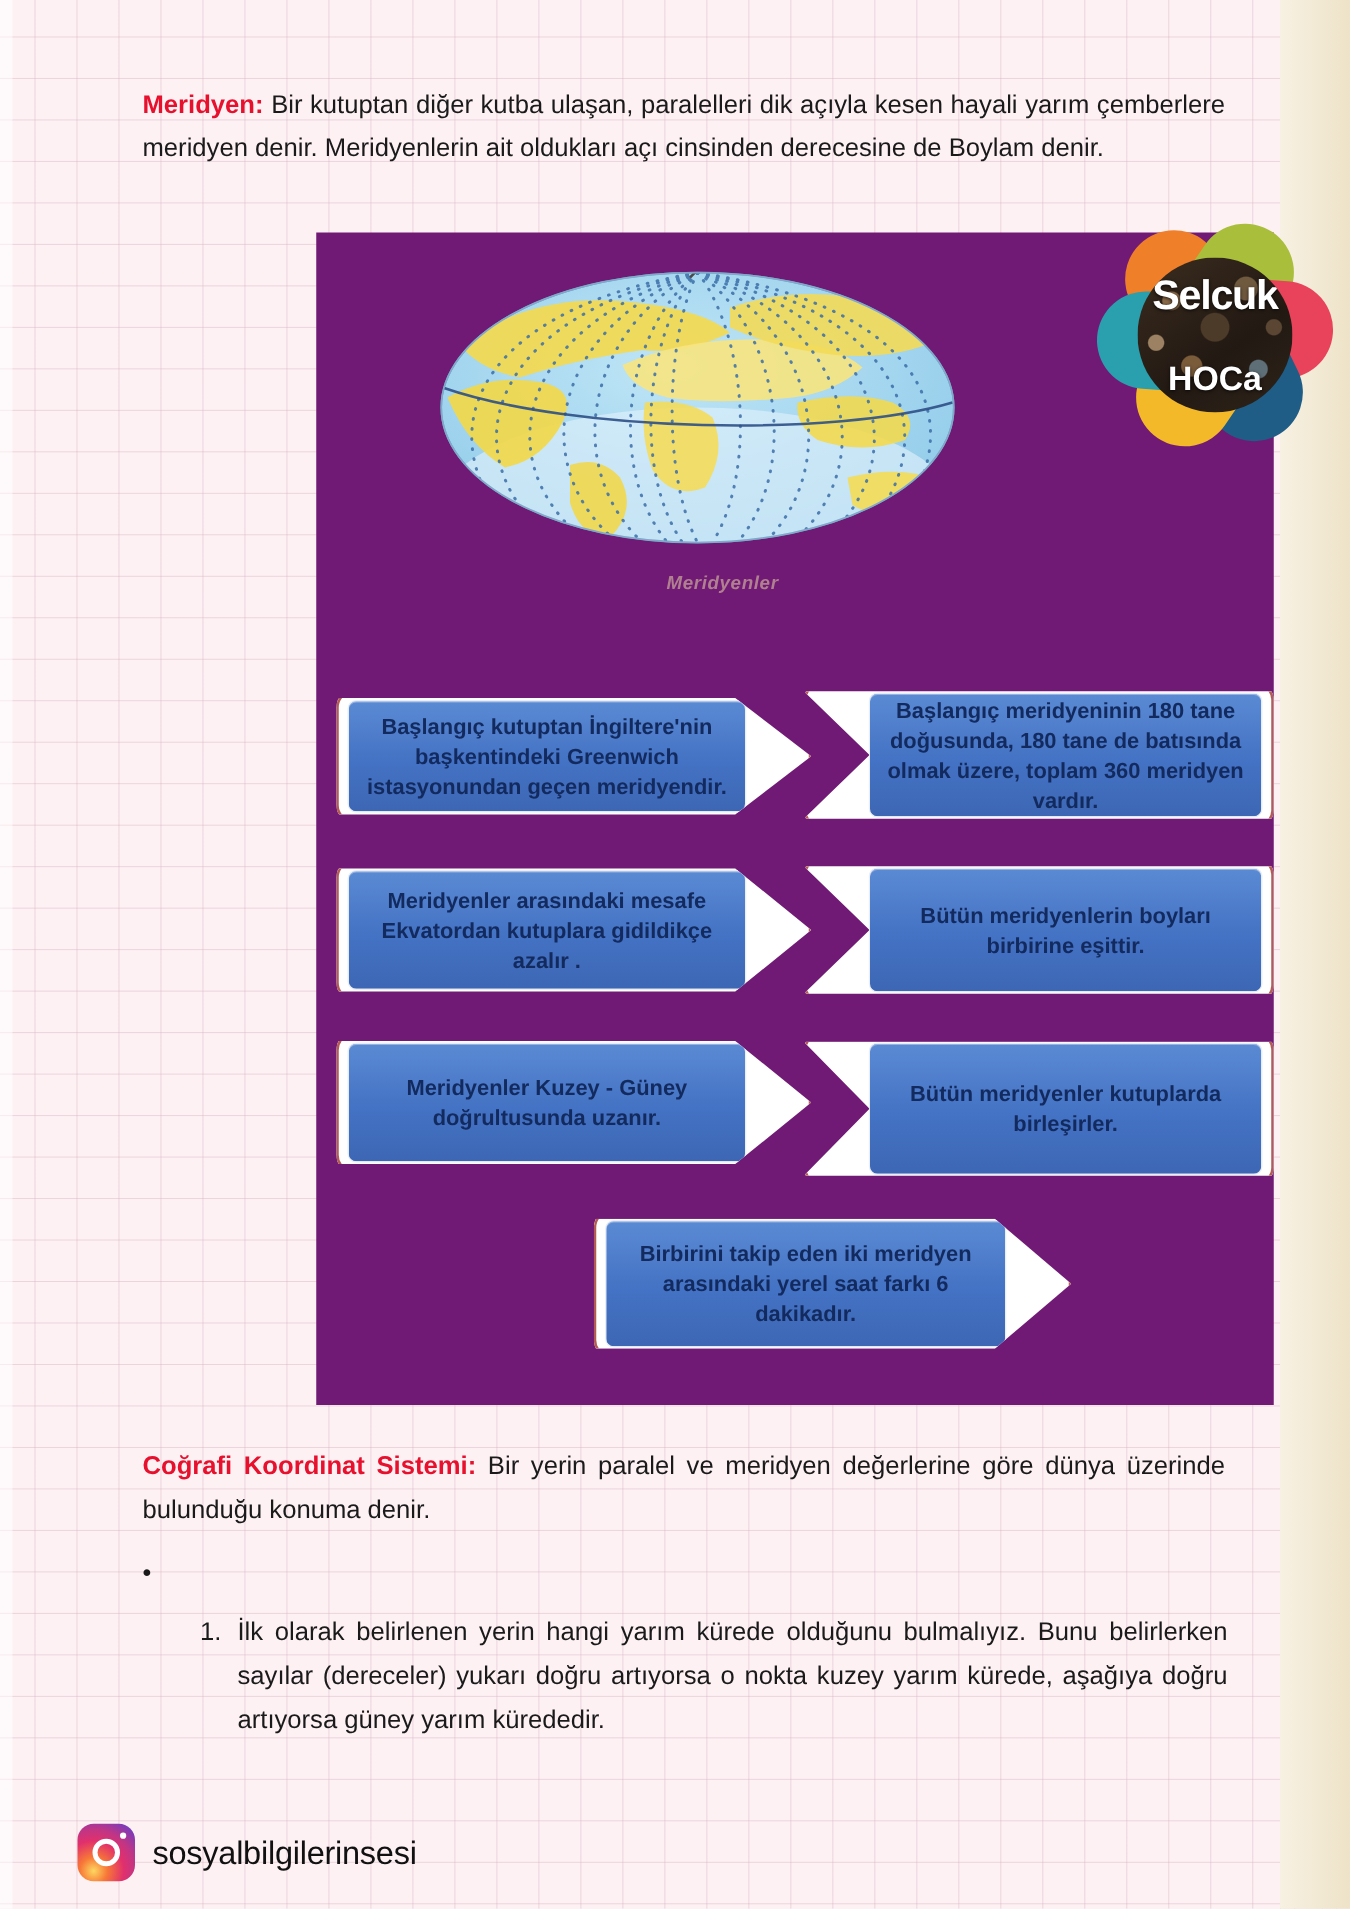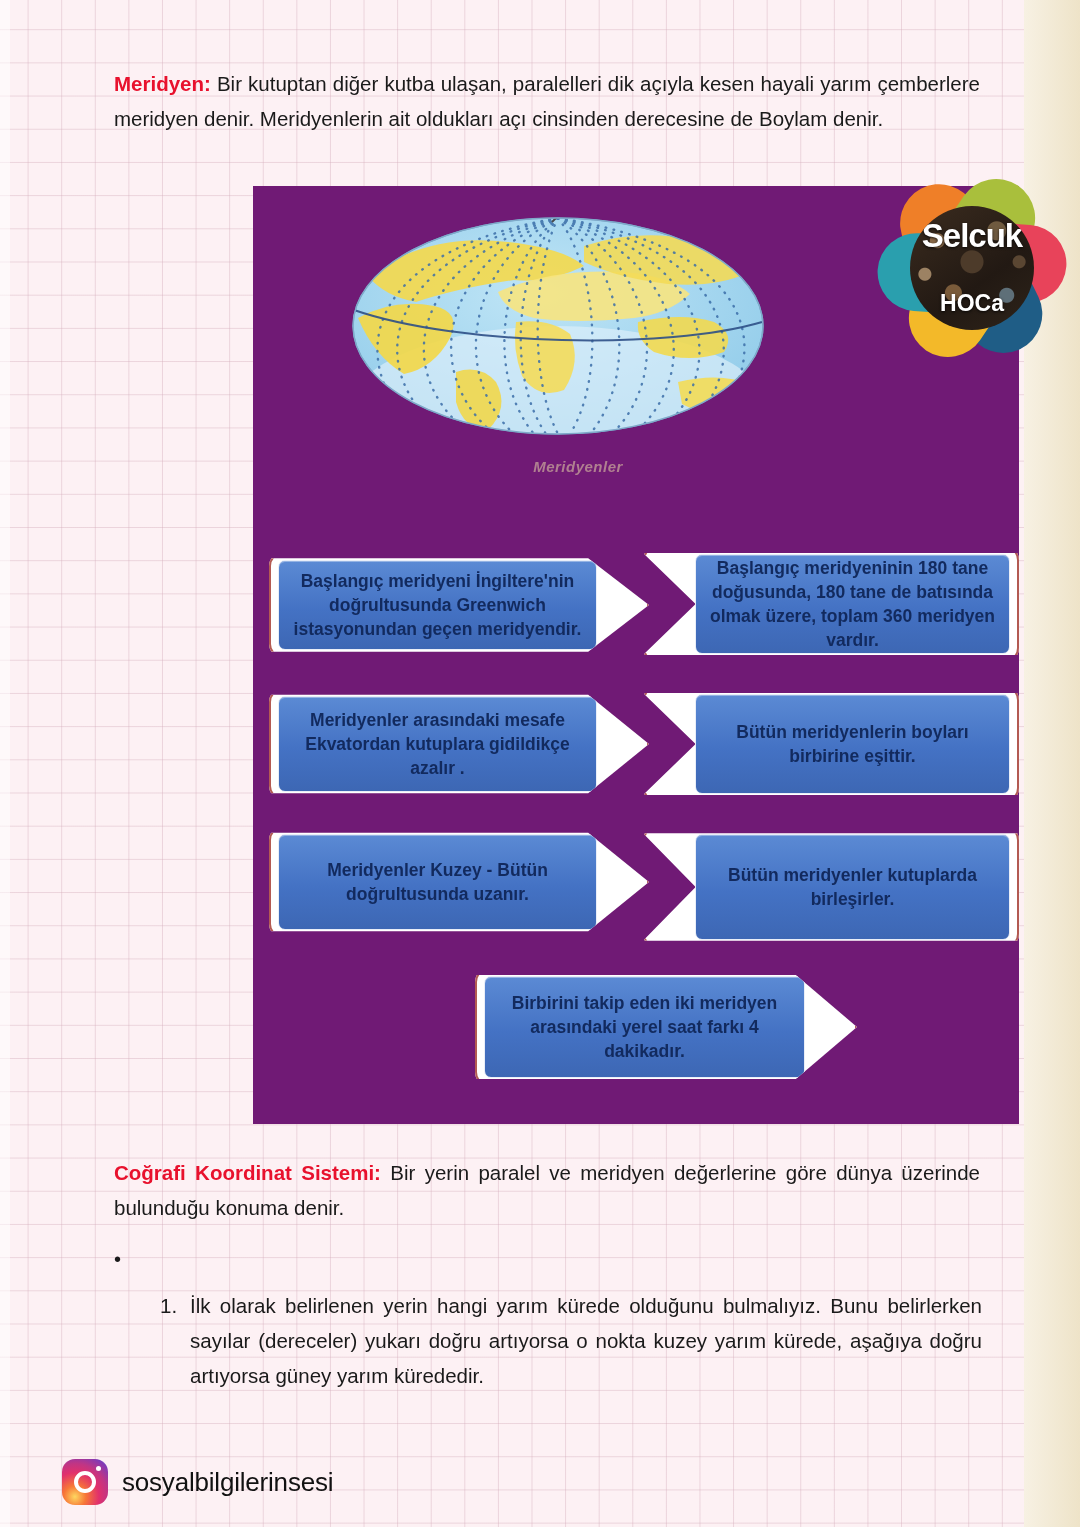--- a/index.html
+++ b/index.html
@@ -282,21 +282,21 @@
   #logo-core .l1 {
     color: #fff;
     font-size: 33px;
     font-weight: bold;
     line-height: 30px;
     letter-spacing: -1px;
     text-shadow: 0 1px 3px rgba(0,0,0,.8);
   }
   #logo-core .l2 {
     color: #fff;
-    font-size: 23px;
+    font-size: 27px;
     font-weight: bold;
     line-height: 23px;
     letter-spacing: 0px;
     text-shadow: 0 1px 3px rgba(0,0,0,.8);
   }
 </style>
 </head>
 <body>
 
 <div id="page"></div>
@@ -357,45 +357,45 @@
 
         <path d="M214 16 l10 -10" stroke="#4a4a4a" stroke-width="2" fill="none"></path>
         <path d="M210 228 l-8 10" stroke="#4a4a4a" stroke-width="2" fill="none"></path>
       </g>
       <ellipse cx="220" cy="120" rx="205" ry="108" fill="none" stroke="#7fa9c9" stroke-width="1.4"></ellipse>
     </svg>
     <div id="globe-caption">Meridyenler</div>
   </div>
 
   <div class="chev left" style="left:16px;  top:366px; width:380px; height:106px;">
-    <div class="inner">Başlangıç meridyeni İngiltere'nin doğrultusunda Greenwich istasyonundan geçen meridyendir.</div>
+    <div class="inner">Başlangıç kutuptan İngiltere'nin başkentindeki Greenwich istasyonundan geçen meridyendir.</div>
   </div>
 
   <div class="chev right" style="left:390px; top:360px; width:376px; height:116px;">
     <div class="inner">Başlangıç meridyeninin 180 tane doğusunda, 180 tane de batısında olmak üzere, toplam 360 meridyen vardır.</div>
   </div>
 
   <div class="chev right" style="left:390px; top:500px; width:376px; height:116px;">
     <div class="inner">Bütün meridyenlerin boyları birbirine eşittir.</div>
   </div>
 
   <div class="chev left" style="left:16px;  top:502px; width:380px; height:112px;">
     <div class="inner">Meridyenler arasındaki mesafe Ekvatordan kutuplara gidildikçe azalır .</div>
   </div>
 
   <div class="chev left" style="left:16px;  top:640px; width:380px; height:112px;">
-    <div class="inner">Meridyenler Kuzey - Bütün doğrultusunda uzanır.</div>
+    <div class="inner">Meridyenler Kuzey - Güney doğrultusunda uzanır.</div>
   </div>
 
   <div class="chev right" style="left:390px; top:640px; width:376px; height:122px;">
     <div class="inner">Bütün meridyenler kutuplarda birleşirler.</div>
   </div>
 
   <div class="chev left" style="left:222px; top:782px; width:382px; height:118px;">
-    <div class="inner">Birbirini takip eden iki meridyen arasındaki yerel saat farkı 4 dakikadır.</div>
+    <div class="inner">Birbirini takip eden iki meridyen arasındaki yerel saat farkı 6 dakikadır.</div>
   </div>
 
 </div>
 
 <div id="logo">
   <div class="petal" style="background:#ef7f28; transform: rotate(-118deg) translate(42px,-8px);"></div>
   <div class="petal" style="background:#a9bf3c; transform: rotate(-56deg) translate(42px,-8px);"></div>
   <div class="petal" style="background:#e8435a; transform: rotate(4deg) translate(42px,-8px);"></div>
   <div class="petal" style="background:#1f5d86; transform: rotate(64deg) translate(42px,-8px);"></div>
   <div class="petal" style="background:#f3b929; transform: rotate(124deg) translate(42px,-8px);"></div>

